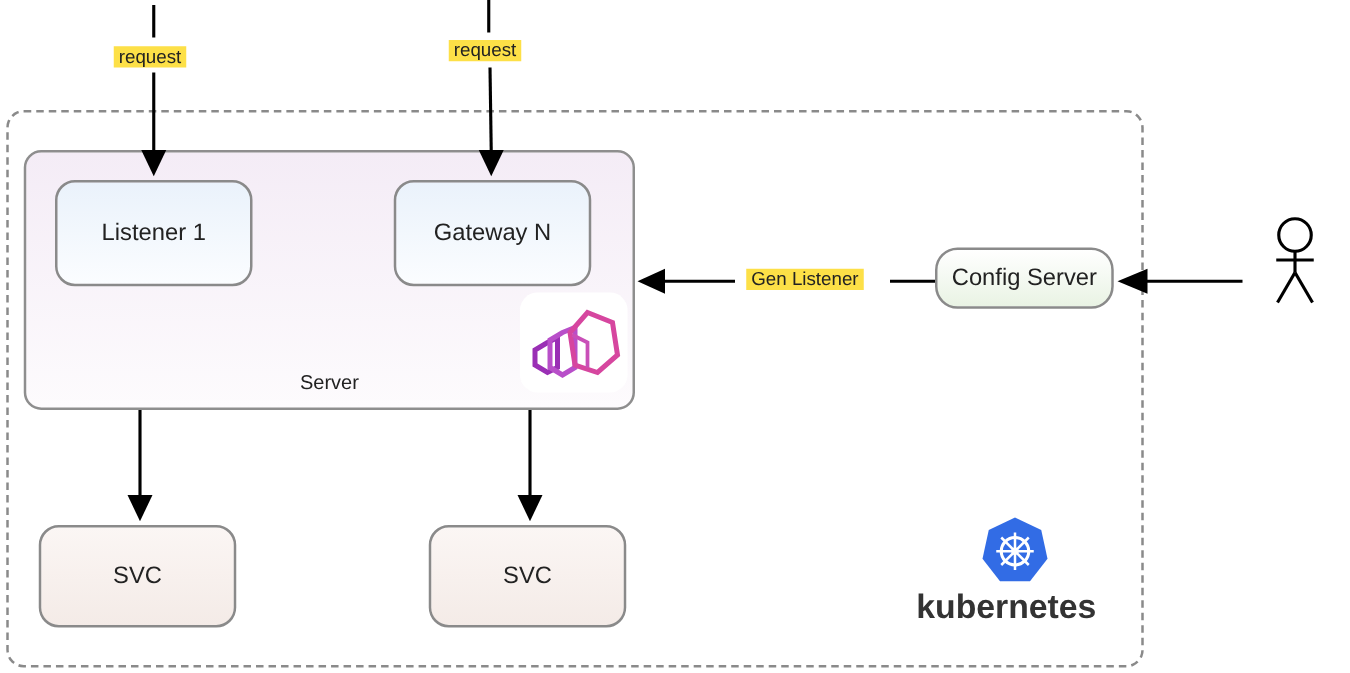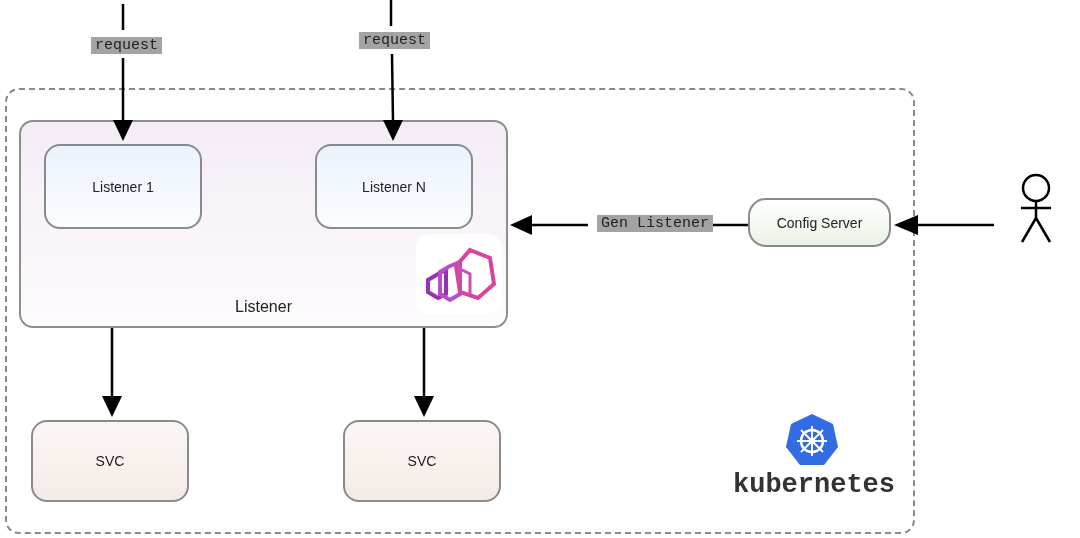--- a/index.html
+++ b/index.html
@@ -7,52 +7,52 @@
          font-family: "Liberation Sans", sans-serif; color: #222; }
   .abs { position: absolute; }
   svg.lines { position: absolute; left: 0; top: 0; }
   .k8s-boundary { left: 5px; top: 88px; width: 910px; height: 446px;
      border: 2px dashed #8a8a8a; border-radius: 14px; box-sizing: border-box; }
   .gateway { left: 19px; top: 120px; width: 489px; height: 208px;
      border: 2px solid #8e8e8e; border-radius: 14px; box-sizing: border-box;
      background: linear-gradient(#f4ecf6, #fdfbfd); }
   .gateway-label { left: 19px; top: 298px; width: 489px; text-align: center; font-size: 16px; }
   .node { border: 2px solid #8a8a8a; border-radius: 16px; box-sizing: border-box;
-     display: flex; align-items: center; justify-content: center; font-size: 14px; }
+     display: flex; align-items: center; justify-content: center; font-size: 19px; }
   .listener { background: linear-gradient(#eaf2fb, #fbfdff); width: 158px; height: 85px; top: 144px; }
   .svc { background: linear-gradient(#fbf6f4, #f4ebe7); width: 158px; height: 82px; top: 420px; text-align: right; }
   .config { background: linear-gradient(#ffffff, #e9f3e4); left: 748px; top: 198px;
      width: 143px; height: 49px; border-radius: 18px; }
-  .edge-label { font-size: 15px; background: #a3a3a3; padding: 0 4px; font-family: Liberation Mono, monospace; }
+  .edge-label { font-size: 15px; background: #fde047; padding: 0 4px; }
   .envoy-tile { left: 416px; top: 234px; width: 86px; height: 80px; background: #fff; border-radius: 14px; }
-  .k8s-word { left: 733px; top: 470px; font-family: Liberation Mono, monospace;
+  .k8s-word { left: 733px; top: 470px; font-family: Liberation Sans, sans-serif;
      font-size: 27px; font-weight: bold; color: #333; letter-spacing: 0; }
 </style>
 </head>
 <body>
 
 <div class="abs k8s-boundary"></div>
 
 <div class="abs gateway"></div>
-<div class="abs gateway-label">Listener</div>
+<div class="abs gateway-label">Server</div>
 
 <div class="abs envoy-tile">
   <svg width="86" height="80" viewBox="0 0 86 80">
     <polygon points="22,40 30,36 30,60 22,64 12,58 12,46" fill="none" stroke="#9a2fb5" stroke-width="4"></polygon>
     <polygon points="34,32 44,28 44,60 34,66 24,60 24,38" fill="none" stroke="#b84fc9" stroke-width="4"></polygon>
     <polygon points="54,16 74,24 78,50 62,64 44,58 40,32" fill="none" stroke="#d6469f" stroke-width="4"></polygon>
     <polyline points="42,34 54,40 54,60" fill="none" stroke="#c94fb8" stroke-width="3"></polyline>
   </svg>
 </div>
 
 <div class="abs node listener" style="left:44px">
   <span>Listener 1</span>
 </div>
 <div class="abs node listener" style="left:315px">
-  <span>Listener N</span>
+  <span>Gateway N</span>
 </div>
 
 <div class="abs node svc" style="left:31px">
   <span>SVC</span>
 </div>
 <div class="abs node svc" style="left:343px">
   <span>SVC</span>
 </div>
 
 <div class="abs node config">

